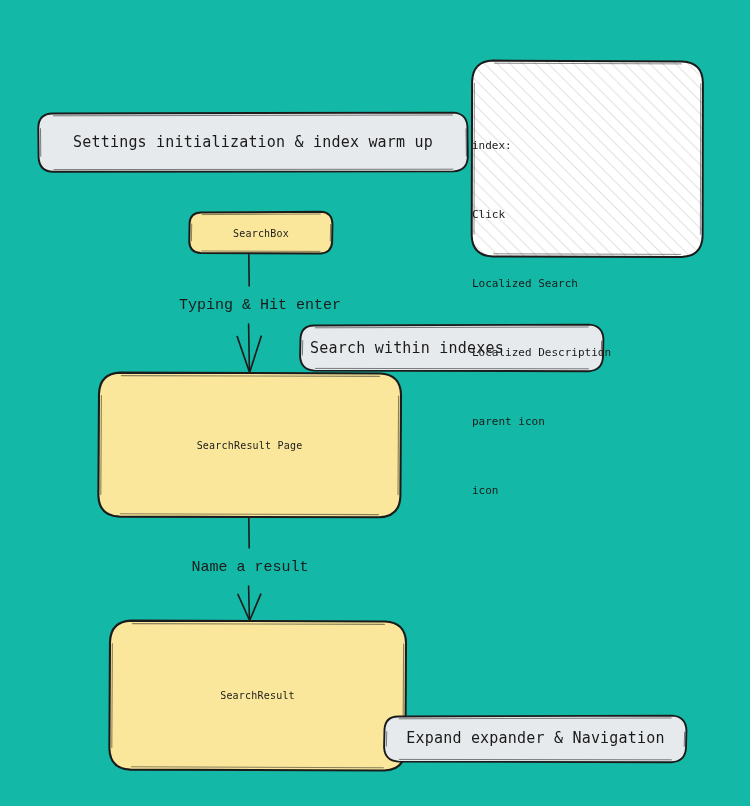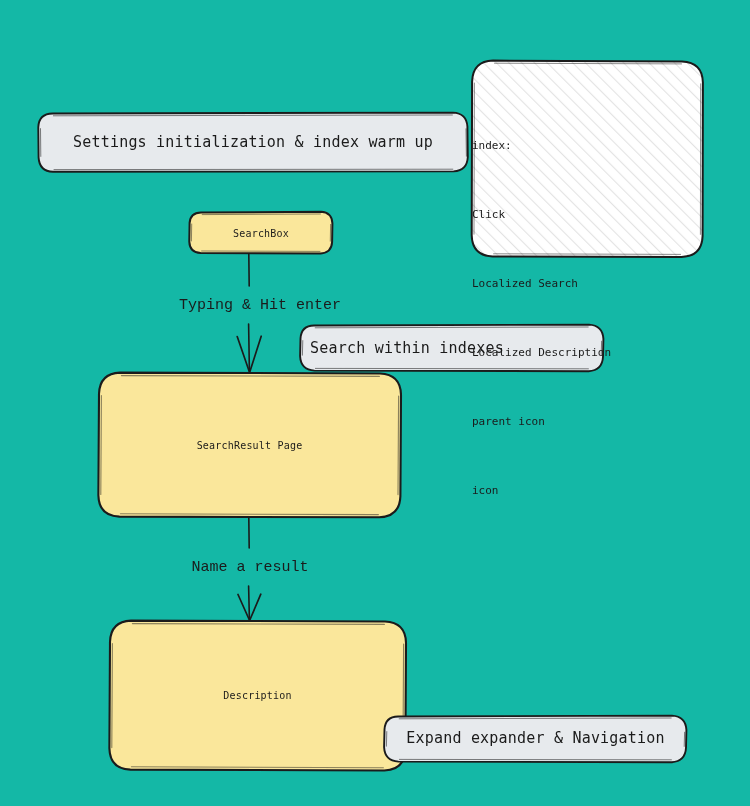--- a/index.html
+++ b/index.html
@@ -169,19 +169,19 @@
   <div class="edge-label" style="left:150px; top:297px; width:220px;">Typing &amp; Hit enter</div>
 
   <div class="node-label note-label" style="left:285px; top:325px; width:244px; height:46px;">Search within indexes</div>
   <div class="hit" style="left:300px; top:325px; width:304px; height:46px;"></div>
 
   <div class="node-label node-yellow-label" style="left:98px; top:372px; width:303px; height:146px;">SearchResult Page</div>
   <div class="hit" style="left:98px; top:372px; width:303px; height:146px;"></div>
 
   <div class="edge-label" style="left:160px; top:559px; width:180px;">Name a result</div>
 
-  <div class="node-label node-yellow-label" style="left:109px; top:620px; width:297px; height:150px;">Description</div>
+  <div class="node-label node-yellow-label" style="left:109px; top:620px; width:297px; height:150px;">SearchResult</div>
   <div class="hit" style="left:109px; top:620px; width:297px; height:150px;"></div>
 
   <div class="node-label note-label" style="left:384px; top:715px; width:303px; height:45px;">Expand expander &amp; Navigation</div>
   <div class="hit" style="left:384px; top:715px; width:303px; height:47px;"></div>
 
 </div>
 
 </body></html>

